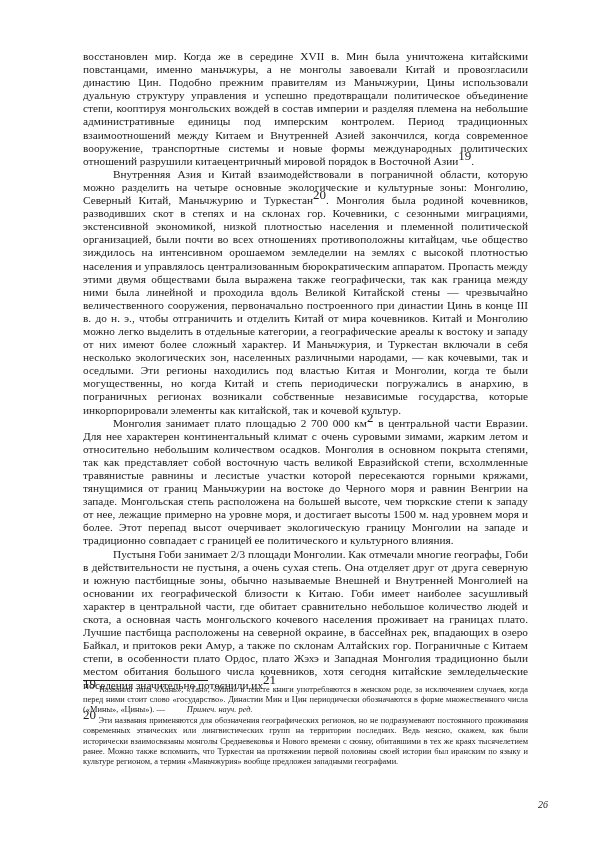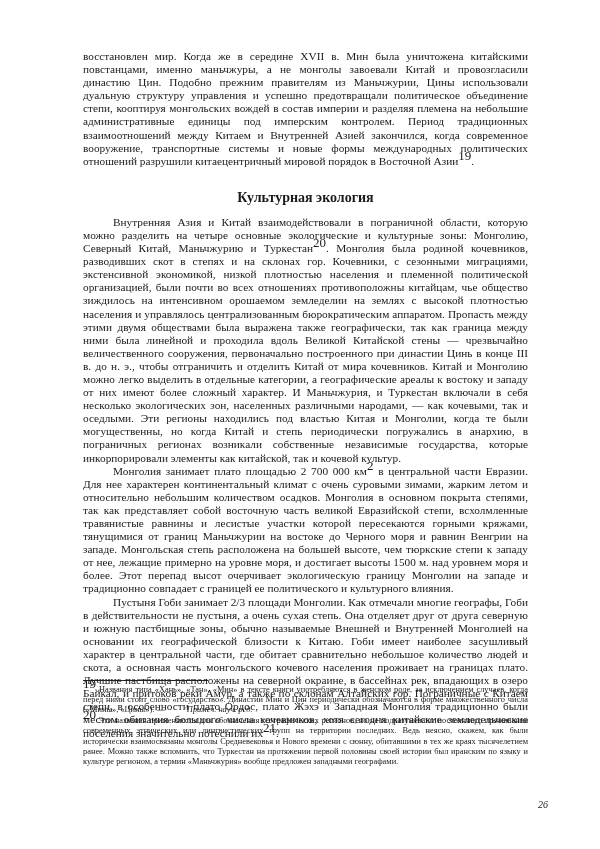--- a/index.html
+++ b/index.html
@@ -15,21 +15,20 @@
   .footnotes p { font-size:8.4px; line-height:10.2px; }
   .footnotes i { font-style:italic;margin-left:20px; }
   .page-number { position:absolute; left:538px; top:799px; font-size:10px;font-style:italic; }
 </style>
 </head>
 <body>
 
 <div class="page">
   <p><span>восстановлен мир. Когда же в середине XVII в. Мин была уничтожена китайскими повстанцами, именно маньчжуры, а не монголы завоевали Китай и провозгласили династию Цин. Подобно прежним правителям из Маньчжурии, Цины использовали дуальную структуру управления и успешно предотвращали политическое объединение степи, кооптируя монгольских вождей в состав империи и разделяя племена на небольшие административные единицы под имперским контролем. Период традиционных взаимоотношений между Китаем и Внутренней Азией закончился, когда современное вооружение, транспортные системы и новые формы международных политических отношений разрушили китаецентричный мировой порядок в Восточной Азии</span><sup>19</sup><span>.</span></p>
 
-  <h2>Культурная экология</h2>
 
   <p class="indent"><span>Внутренняя Азия и Китай взаимодействовали в пограничной области, которую можно разделить на четыре основные экологические и культурные зоны: Монголию, Северный Китай, Маньчжурию и Туркестан</span><sup>20</sup><span>. Монголия была родиной кочевников, разводивших скот в степях и на склонах гор. Кочевники, с сезонными миграциями, экстенсивной экономикой, низкой плотностью населения и племенной политической организацией, были почти во всех отношениях противоположны китайцам, чье общество зиждилось на интенсивном орошаемом земледелии на землях с высокой плотностью населения и управлялось централизованным бюрократическим аппаратом. Пропасть между этими двумя обществами была выражена также географически, так как граница между ними была линейной и проходила вдоль Великой Китайской стены — чрезвычайно величественного сооружения, первоначально построенного при династии Цинь в конце III в. до н. э., чтобы отграничить и отделить Китай от мира кочевников. Китай и Монголию можно легко выделить в отдельные категории, а географические ареалы к востоку и западу от них имеют более сложный характер. И Маньчжурия, и Туркестан включали в себя несколько экологических зон, населенных различными народами, — как кочевыми, так и оседлыми. Эти регионы находились под властью Китая и Монголии, когда те были могущественны, но когда Китай и степь периодически погружались в анархию, в пограничных регионах возникали собственные независимые государства, которые инкорпорировали элементы как китайской, так и кочевой культур.</span></p>
 
   <p class="indent"><span>Монголия занимает плато площадью 2 700 000 км</span><sup>2</sup><span> в центральной части Евразии. Для нее характерен континентальный климат с очень суровыми зимами, жарким летом и относительно небольшим количеством осадков. Монголия в основном покрыта степями, так как представляет собой восточную часть великой Евразийской степи, всхолмленные травянистые равнины и лесистые участки которой пересекаются горными кряжами, тянущимися от границ Маньчжурии на востоке до Черного моря и равнин Венгрии на западе. Монгольская степь расположена на большей высоте, чем тюркские степи к западу от нее, лежащие примерно на уровне моря, и достигает высоты 1500 м. над уровнем моря и более. Этот перепад высот очерчивает экологическую границу Монголии на западе и традиционно совпадает с границей ее политического и культурного влияния.</span></p>
 
   <p class="indent"><span>Пустыня Гоби занимает 2/3 площади Монголии. Как отмечали многие географы, Гоби в действительности не пустыня, а очень сухая степь. Она отделяет друг от друга северную и южную пастбищные зоны, обычно называемые Внешней и Внутренней Монголией на основании их географической близости к Китаю. Гоби имеет наиболее засушливый характер в центральной части, где обитает сравнительно небольшое количество людей и скота, а основная часть монгольского кочевого населения проживает на границах плато. Лучшие пастбища расположены на северной окраине, в бассейнах рек, впадающих в озеро Байкал, и притоков реки Амур, а также по склонам Алтайских гор. Пограничные с Китаем степи, в особенности плато Ордос, плато Жэхэ и Западная Монголия традиционно были местом обитания большого числа кочевников, хотя сегодня китайские земледельческие поселения значительно потеснили их</span><sup>21</sup><span>.</span></p>
 </div>
 
 <div class="footnote-rule"></div>
 

